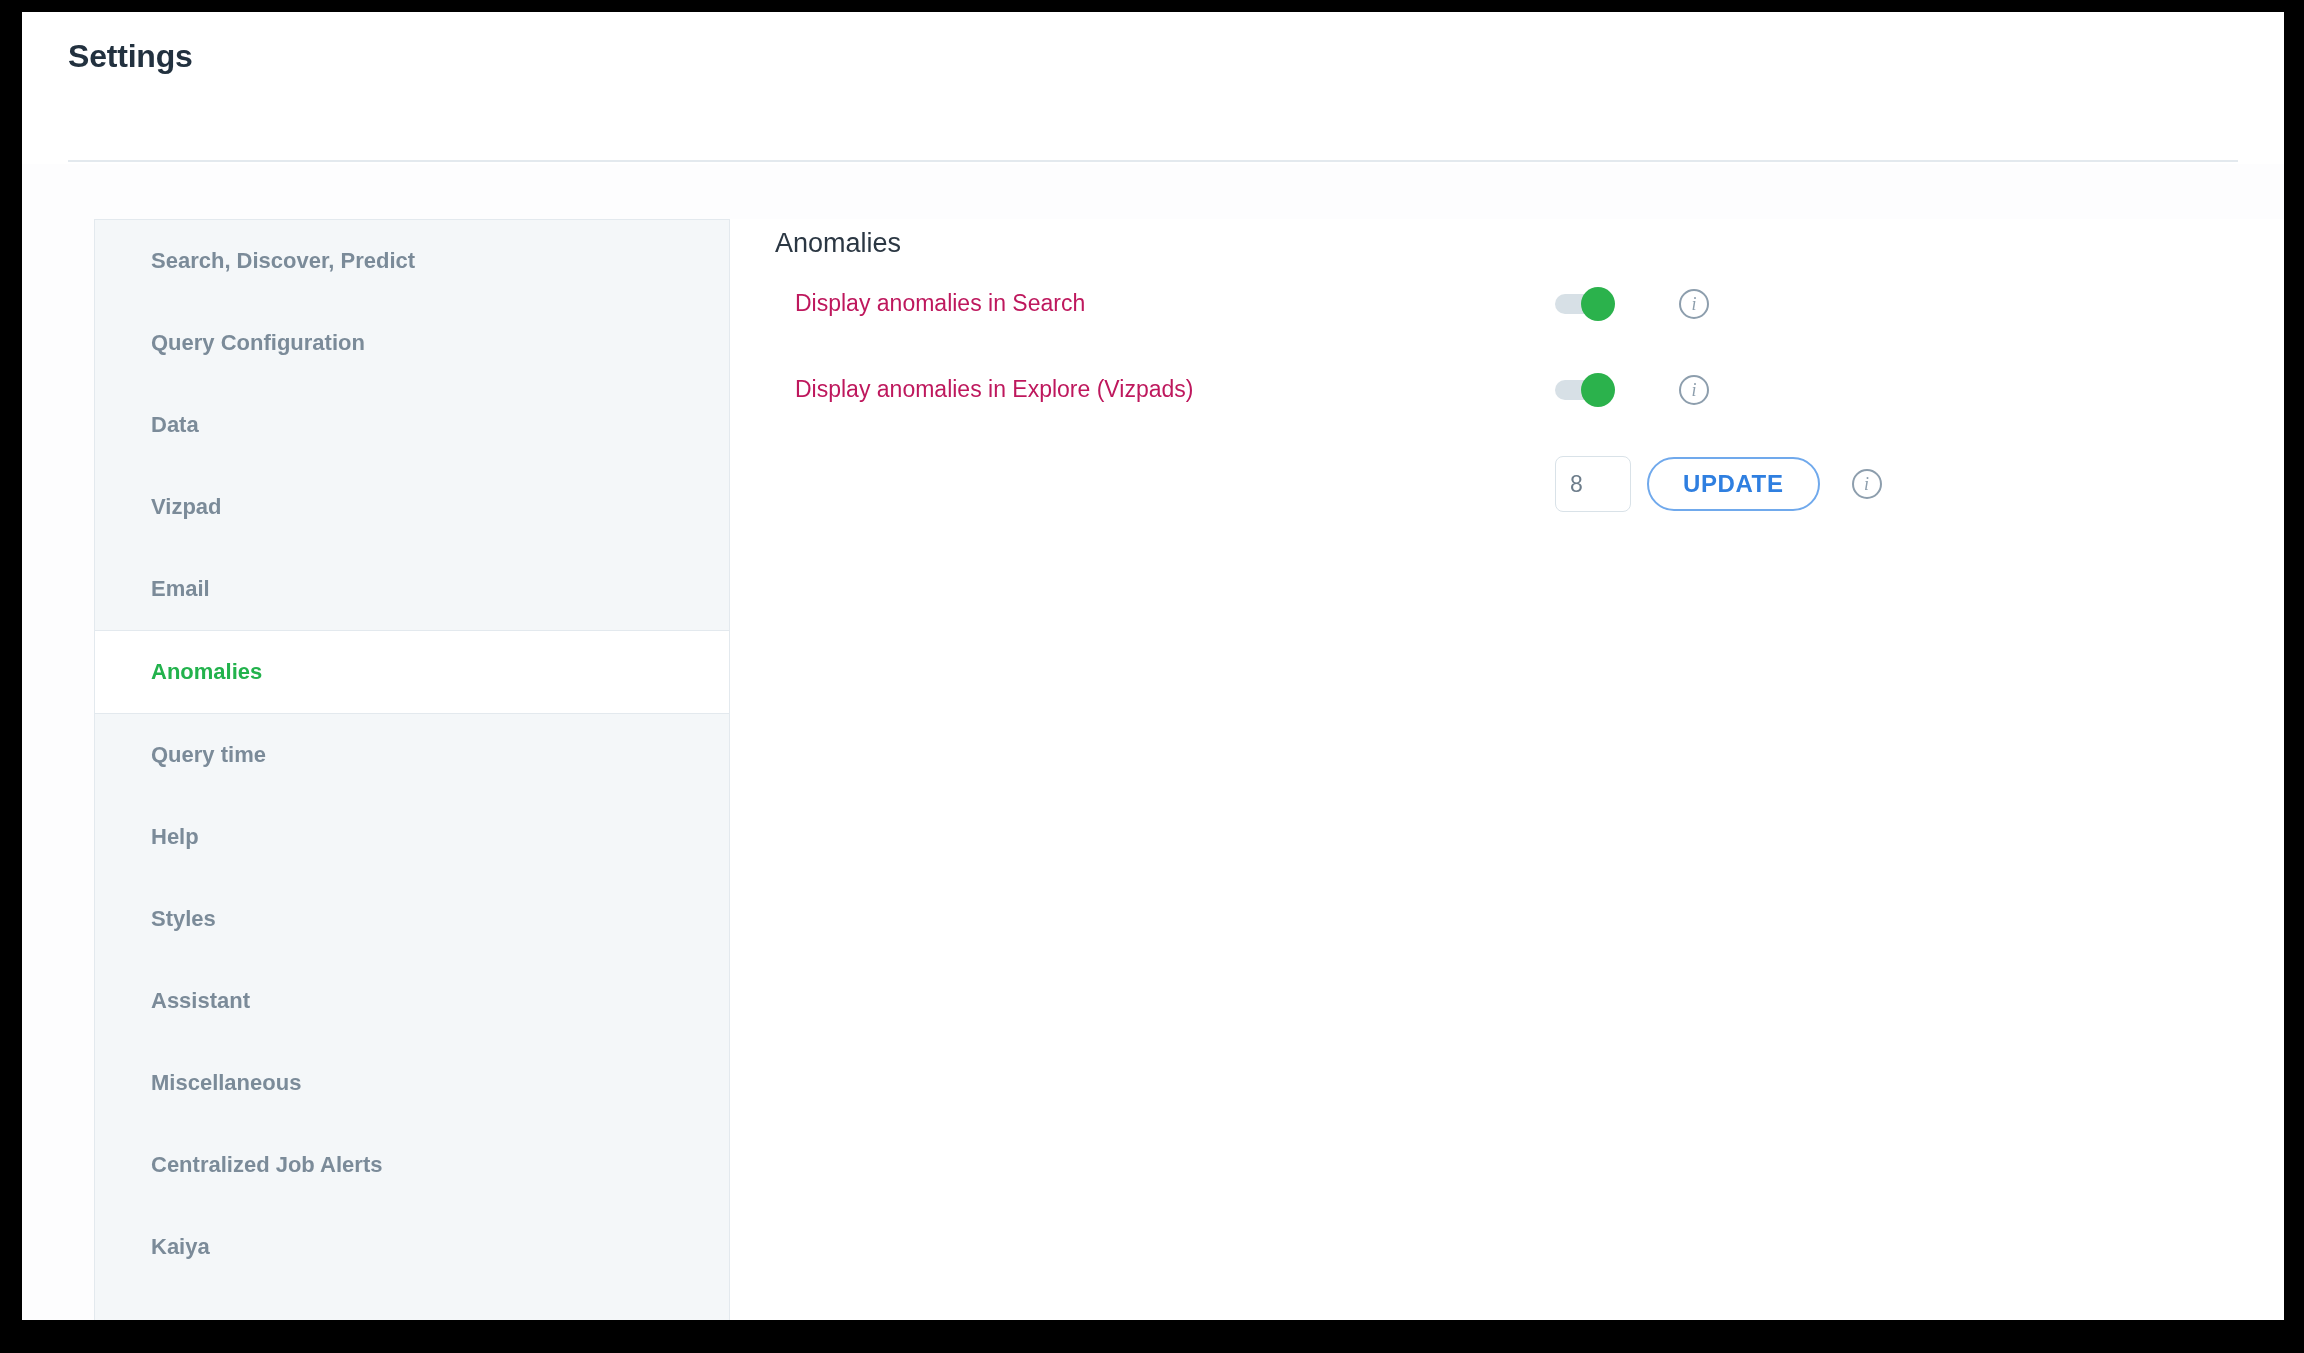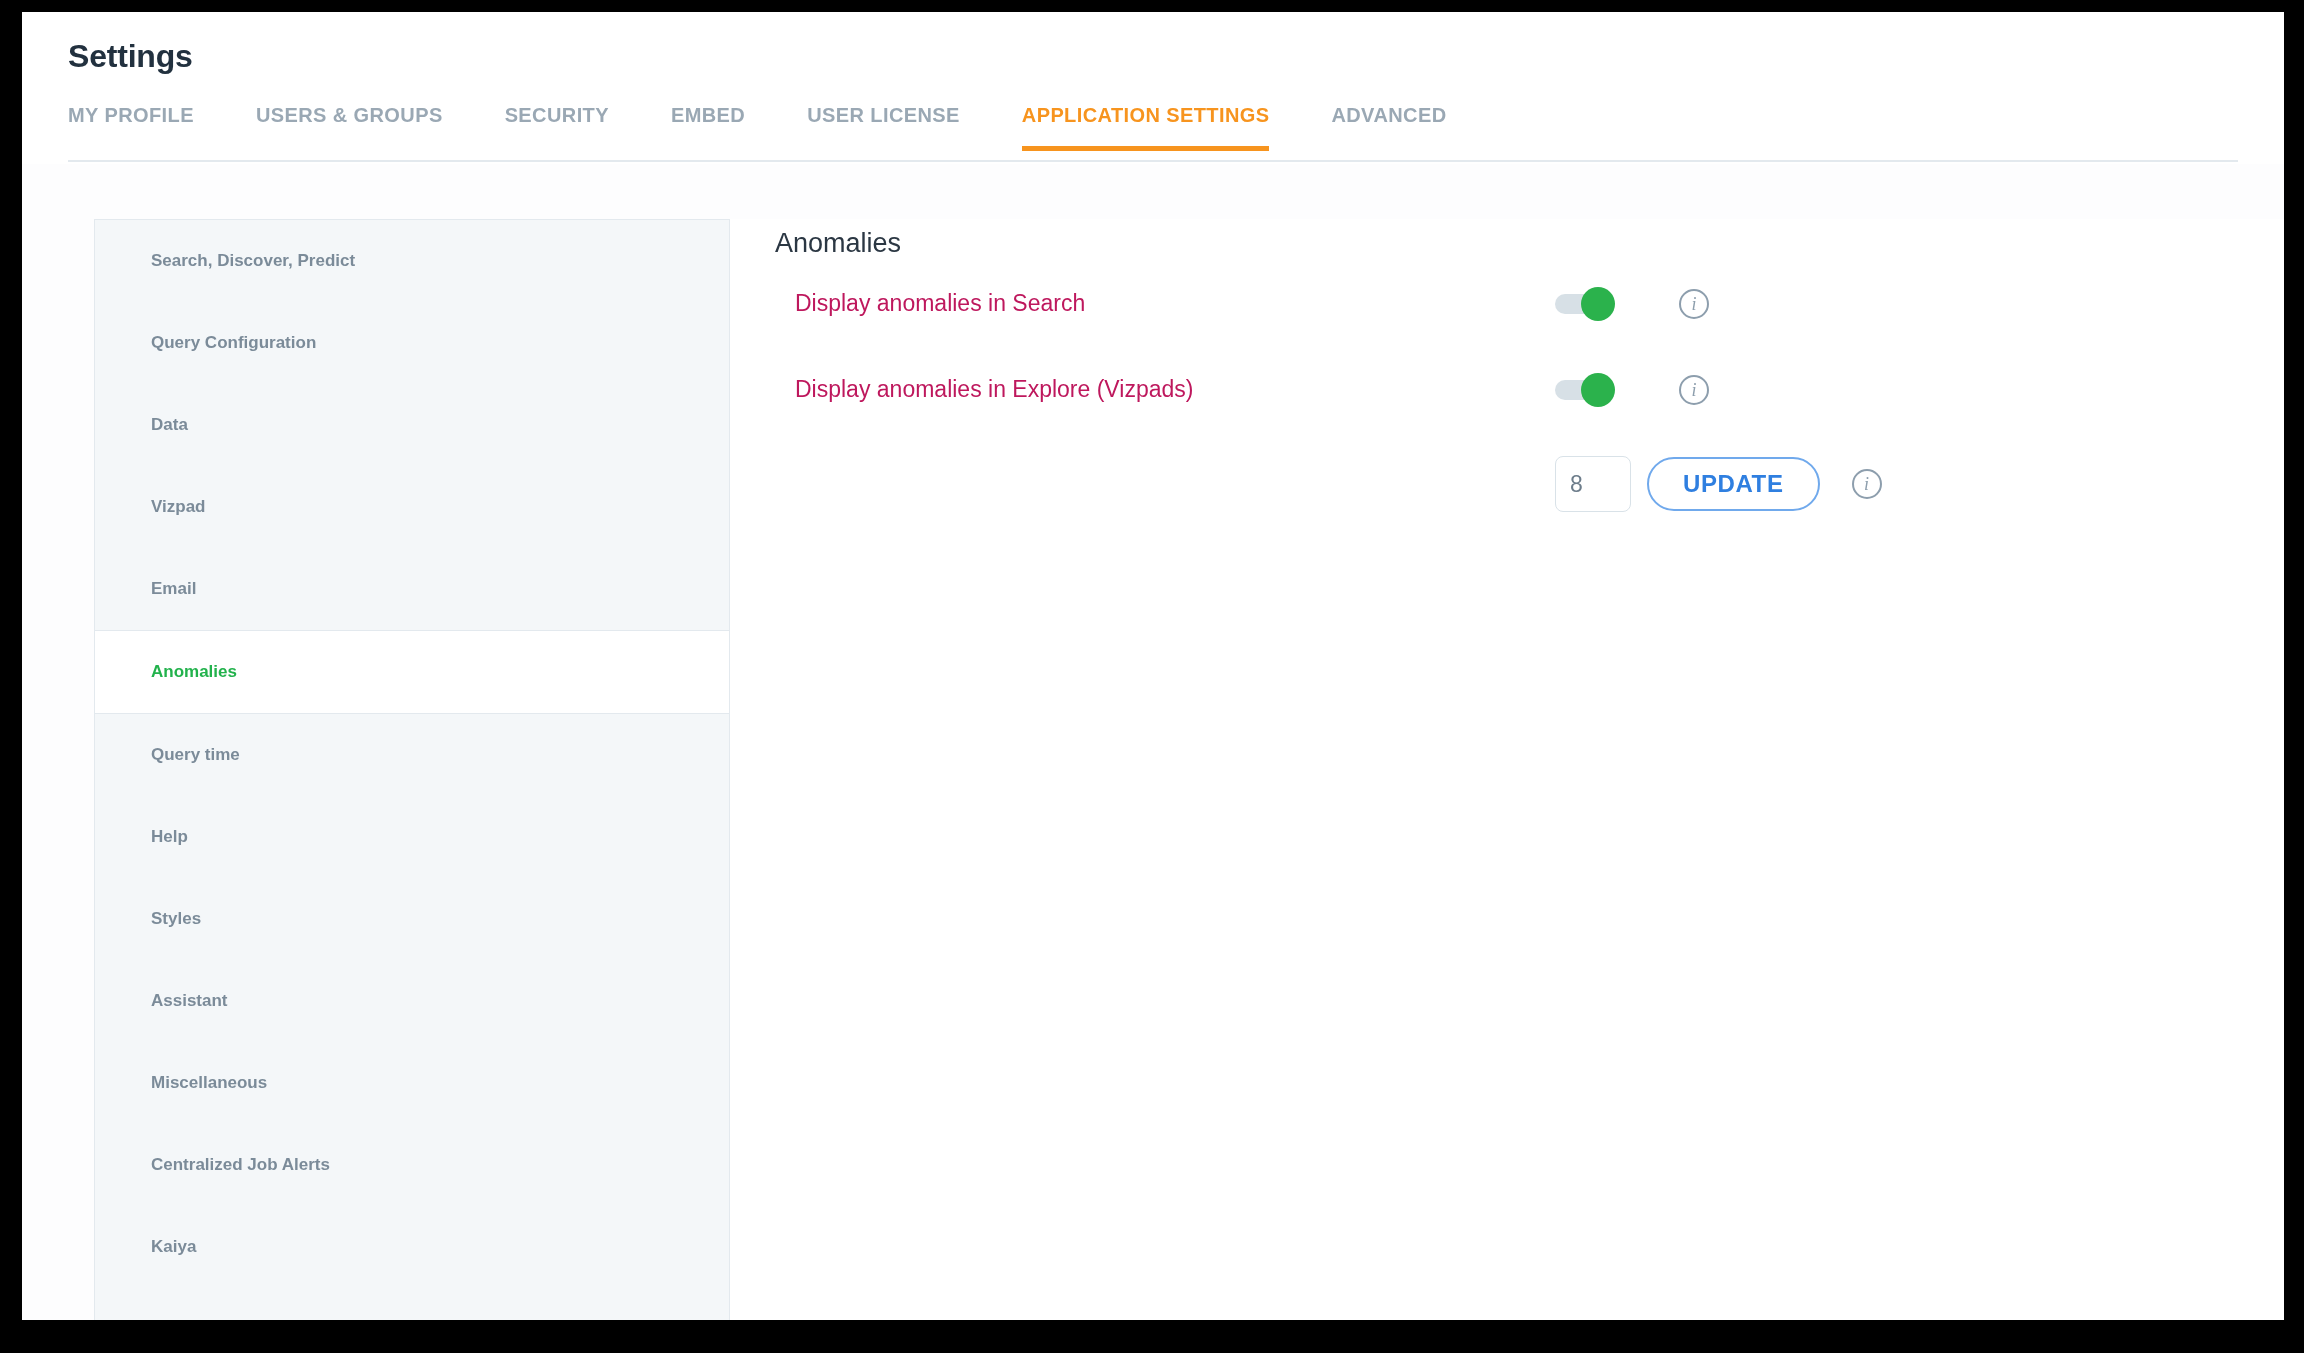--- a/index.html
+++ b/index.html
@@ -108,21 +108,21 @@
     border: 1px solid #e3e9ee;
     border-bottom: none;
     overflow: hidden;
   }
 
   .side-item {
     height: 82px;
     display: flex;
     align-items: center;
     padding-left: 56px;
-    font-size: 17px;
+    font-size: 22px;
     color: #7b8b99;
     font-weight: bold;
     cursor: pointer;
     background: transparent;
     border: none;
     width: 100%;
     text-align: left;
     font-family: "Liberation Sans", sans-serif;
   }
 
@@ -247,29 +247,20 @@
   }
 </style>
 </head>
 <body>
 
 <div class="screen-frame">
   <div class="app-window">
 
     <div class="page-title">Settings</div>
 
-    <div class="tabs">
-      <button class="tab">MY PROFILE</button>
-      <button class="tab">USERS &amp; GROUPS</button>
-      <button class="tab">SECURITY</button>
-      <button class="tab">EMBED</button>
-      <button class="tab">USER LICENSE</button>
-      <button class="tab active">APPLICATION SETTINGS</button>
-      <button class="tab">ADVANCED</button>
-    </div>
 
     <div class="tabs-divider"></div>
 
     <div class="body-area">
 
       <nav class="sidebar">
         <button class="side-item">Search, Discover, Predict</button>
         <button class="side-item">Query Configuration</button>
         <button class="side-item">Data</button>
         <button class="side-item">Vizpad</button>

